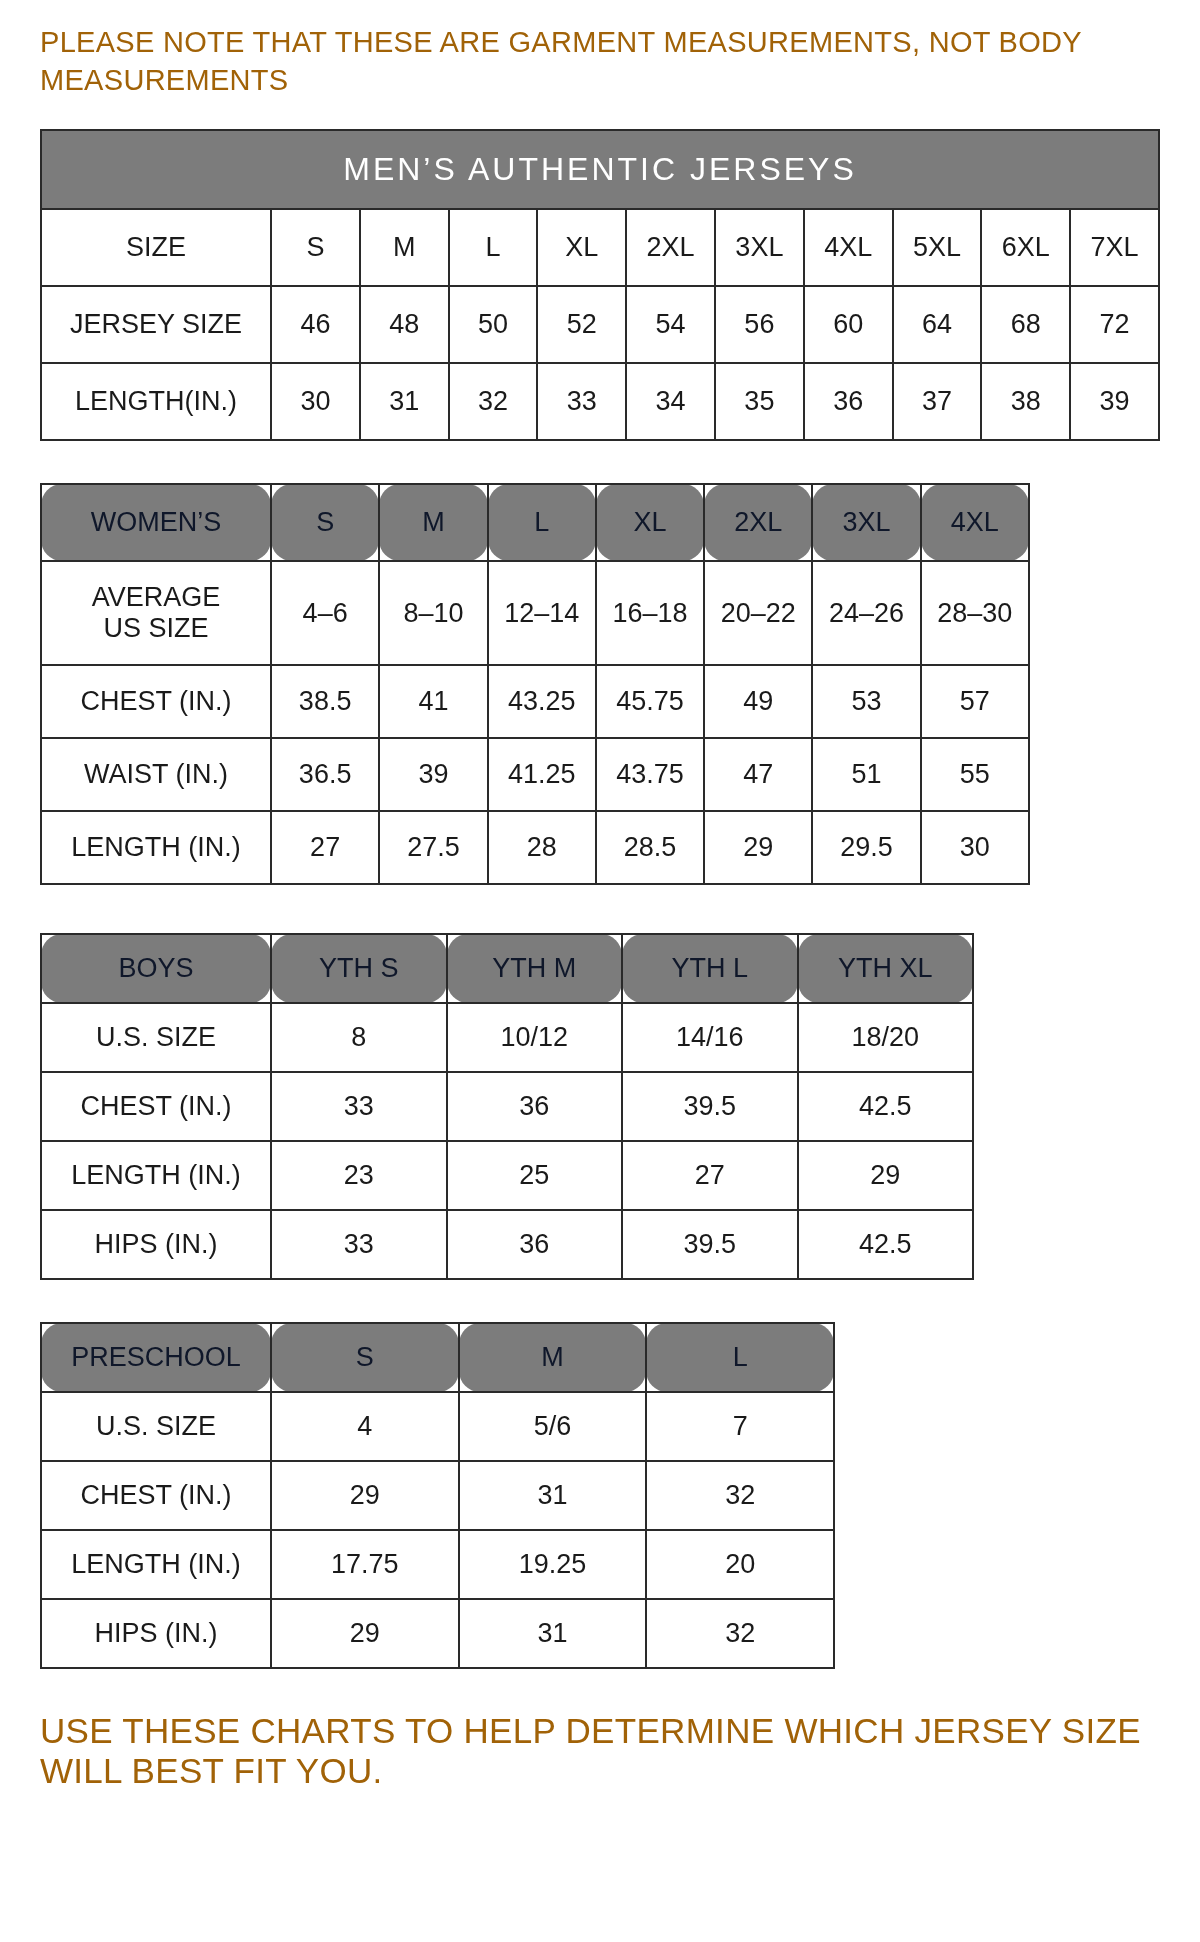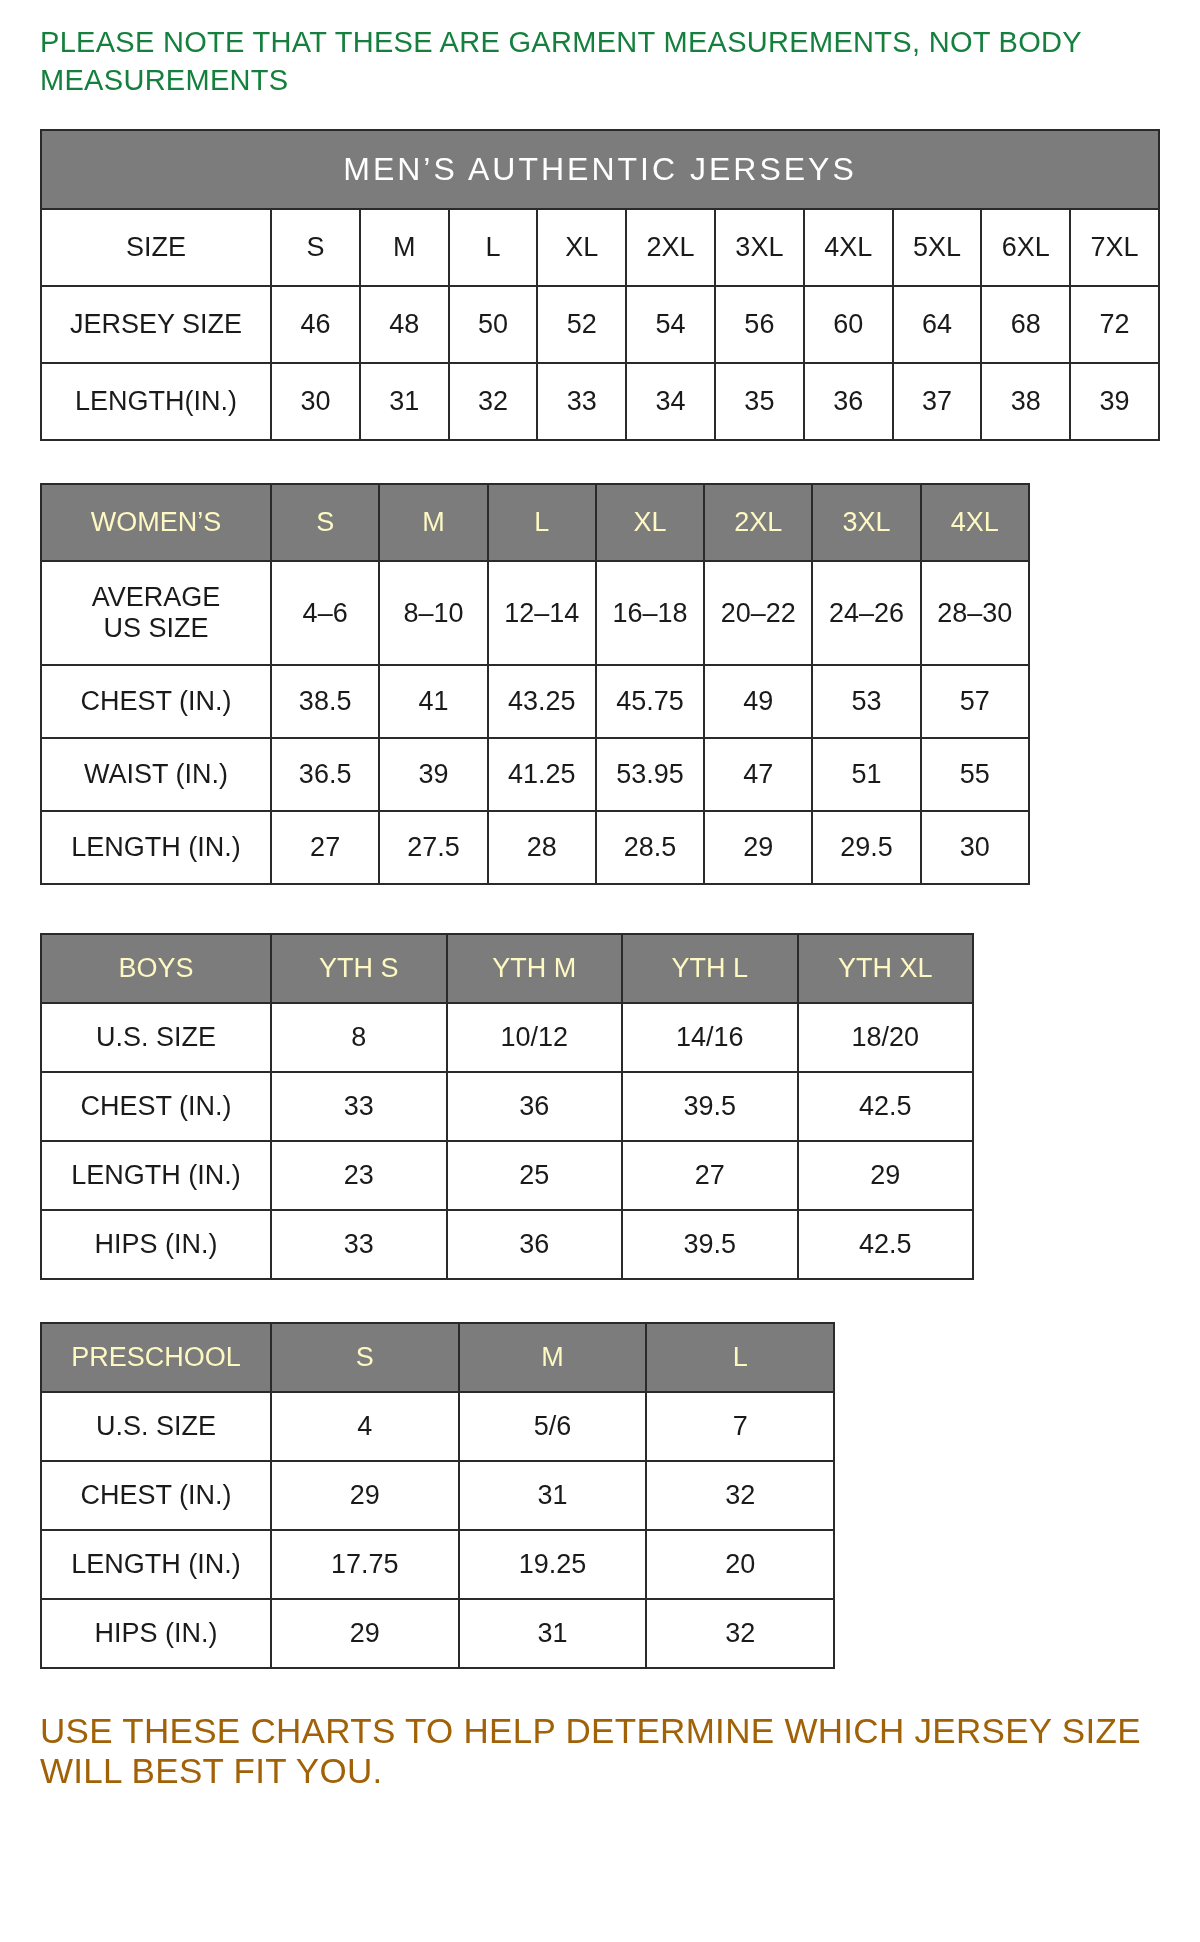--- a/index.html
+++ b/index.html
@@ -2,27 +2,27 @@
 <html lang="en"><head>
 <meta charset="utf-8">
 <style>
   html,body { margin:0; padding:0; background:#ffffff; }
   body { font-family:"Liberation Sans","DejaVu Sans",sans-serif; color:#111111; }
   .page { width:1200px; min-height:1942px; box-sizing:border-box; padding:24px 40px 26px 40px; background:#ffffff; }
 
   h1.title { margin:0 0 12px 0; font-size:64px; font-weight:900; line-height:1.0; color:#000; }
   h1.title .condensed { display:inline-block; transform:scaleX(0.8); transform-origin:0 50%; white-space:nowrap; letter-spacing:0px; }
 
-  .red-note { color:#15803d; font-size:29px; line-height:1.3; margin:0 0 30px 0; max-width:1120px; font-weight:400; letter-spacing:0.3px; }
+  .red-note { color:#a16207; font-size:29px; line-height:1.3; margin:0 0 30px 0; max-width:1120px; font-weight:400; letter-spacing:0.3px; }
   .red-footer { color:#a16207; font-size:35px; margin:24px 0 0 0; font-weight:400; letter-spacing:0.3px; }
 
   table.tbl { border-collapse:collapse; table-layout:fixed; margin:0 0 42px 0; }
   table.tbl td, table.tbl th { border:2px solid #2a2a2a; text-align:center; vertical-align:middle; font-size:27px; font-weight:400; padding:22px 6px; color:#1a1a1a; background:#fff; }
   table.tbl .banner { background:#7c7c7c; color:#ffffff; font-size:32px; letter-spacing:3px; padding:20px 6px; }
-  table.tbl tr.head th { background:#7c7c7c; color:#fef9c3; font-weight:400; }
+  table.tbl tr.head th { background:#7c7c7c; color:#0f172a; font-weight:400;border-radius:21px; }
   table.tbl .lbl { white-space:pre-line; }
 
   table.mens { width:1120px; }
   table.mens col.c-label { width:230px; }
   table.womens { width:990px; }
   table.womens col.c-label { width:230px; }
   table.womens td { padding:20px 4px; }
   table.boys { width:934px;margin-top:48px; }
   table.boys col.c-label { width:230px; }
   table.boys td, table.boys th { padding:18px 6px; }
@@ -128,21 +128,21 @@
         <td>45.75</td>
         <td>49</td>
         <td>53</td>
         <td>57</td>
       </tr>
       <tr>
         <td class="lbl">WAIST (IN.)</td>
         <td>36.5</td>
         <td>39</td>
         <td>41.25</td>
-        <td>53.95</td>
+        <td>43.75</td>
         <td>47</td>
         <td>51</td>
         <td>55</td>
       </tr>
       <tr>
         <td class="lbl">LENGTH (IN.)</td>
         <td>27</td>
         <td>27.5</td>
         <td>28</td>
         <td>28.5</td>

